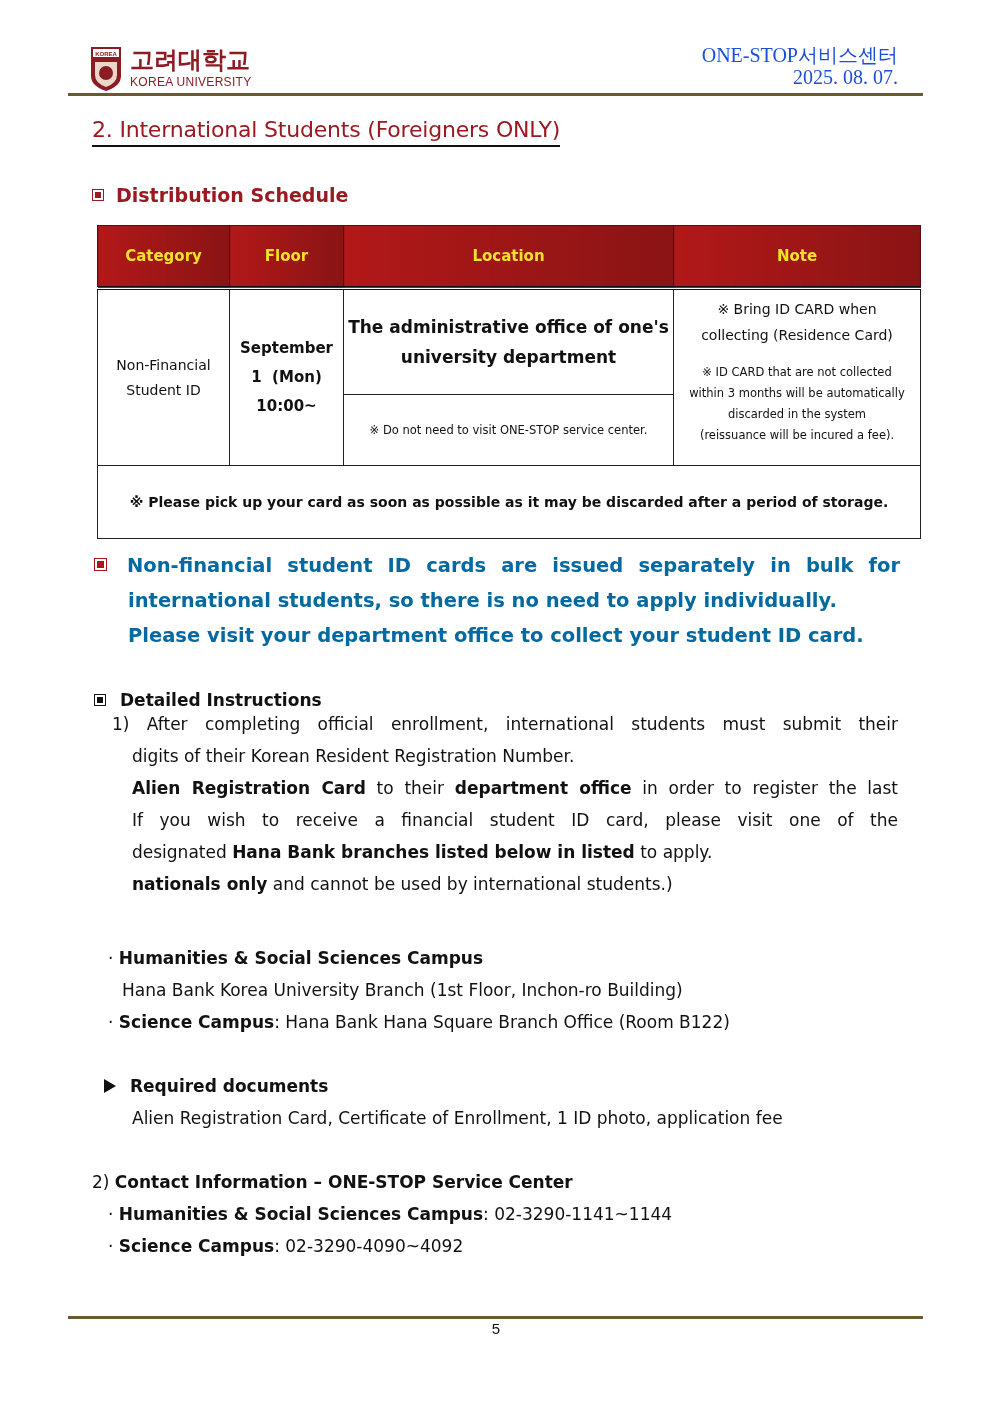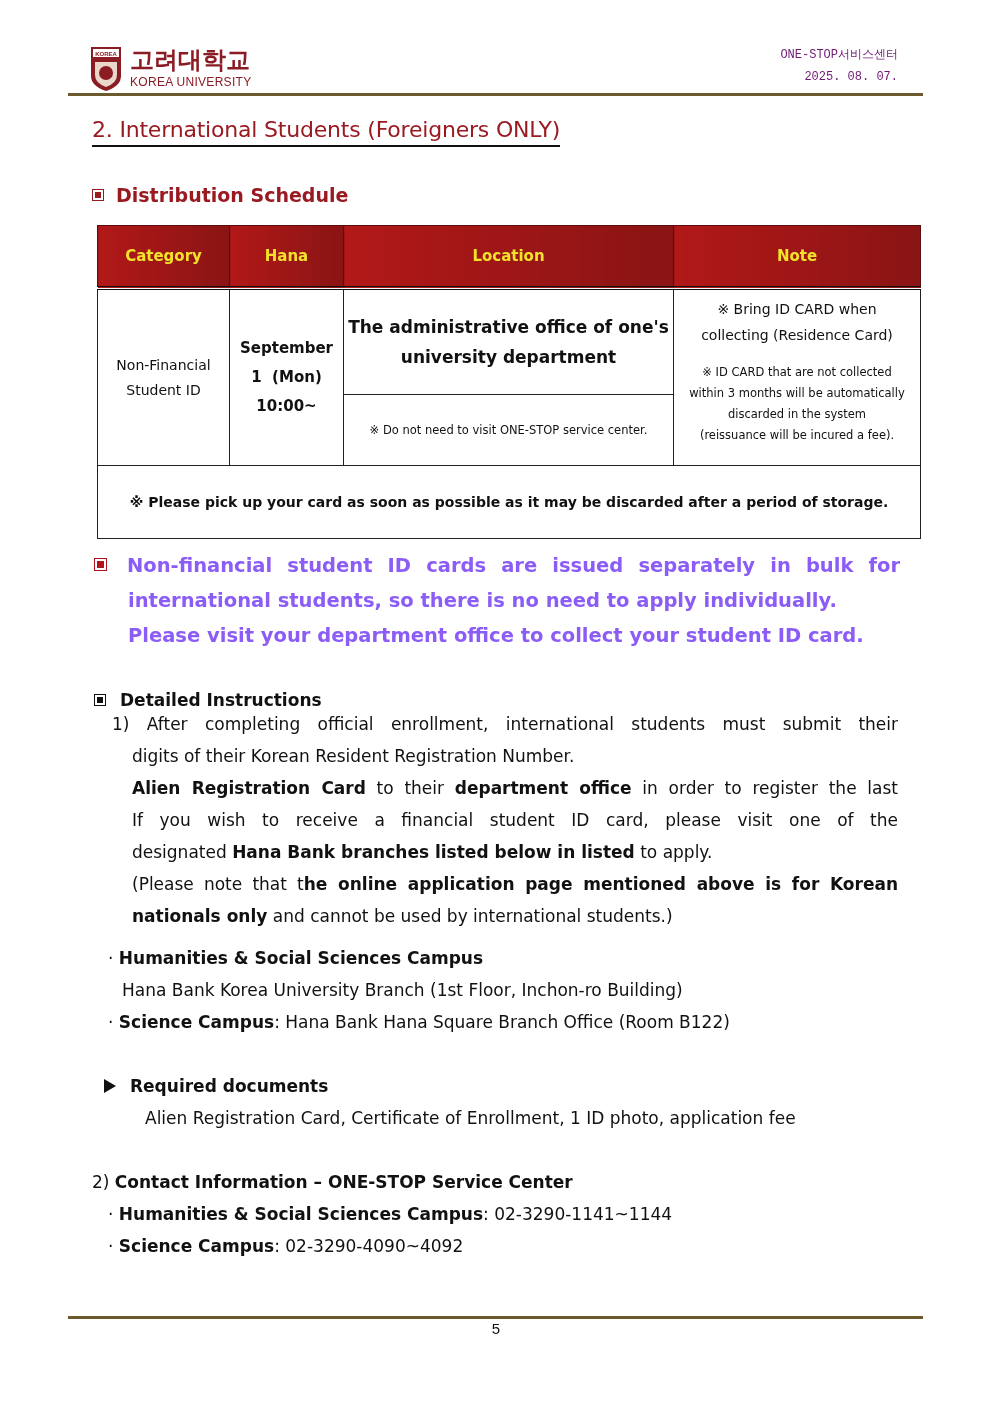--- a/index.html
+++ b/index.html
@@ -4,21 +4,21 @@
 <style>
   html, body { margin: 0; padding: 0; background: #ffffff; }
   body { width: 992px; height: 1403px; position: relative; font-family: "DejaVu Sans", sans-serif; color: #111; overflow: hidden; }
   .abs { position: absolute; }
 
   
   .logo { left: 90px; top: 46px; width: 170px; height: 48px; }
   .crest { position: absolute; left: 0; top: 0; width: 32px; height: 46px; }
   .logo-kr { position: absolute; left: 40px; top: 0px; font-family: "DejaVu Sans", sans-serif; font-weight: bold; font-size: 24px; color: #8b1c24; letter-spacing: 0px; line-height: 28px; }
   .logo-en { position: absolute; left: 40px; top: 29px; font-family: "Liberation Sans", sans-serif; font-size: 12px; color: #8b1c24; letter-spacing: 0.3px; line-height: 14px; }
-  .hdr-right { right: 94px; top: 44px; text-align: right; font-family: Liberation Mono, monospace; font-size: 12px; line-height: 22px; color: #701a75; }
+  .hdr-right { right: 94px; top: 44px; text-align: right; font-family: Liberation Serif, serif; font-size: 20px; line-height: 22px; color: #1d4ed8; }
   .rule { left: 68px; width: 855px; height: 3px; background: #6b5a2e; }
 
   
   .sec-title { left: 92px; top: 116px; font-family: "DejaVu Sans", sans-serif; font-size: 22px; color: #9a1a22; border-bottom: 2px solid #111; line-height: 28px; padding-bottom: 1px; letter-spacing: -0.2px; }
   .sub-title { left: 92px; top: 182px; font-family: "DejaVu Sans", sans-serif; font-weight: bold; font-size: 19px; color: #9a1a22; line-height: 26px; display: flex; align-items: center; }
   .sq-icon { display: inline-block; width: 12px; height: 12px; border: 1.5px solid #9a1a22; position: relative; margin-right: 12px; box-sizing: border-box; }
   .sq-icon::after { content: ""; position: absolute; left: 2px; top: 2px; right: 2px; bottom: 2px; background: #9a1a22; }
   .sq-icon.dark { border-color: #111; }
   .sq-icon.dark::after { background: #111; }
 
@@ -29,21 +29,21 @@
   .c-cat { font-size: 14px; line-height: 25px; }
   .c-date { font-size: 15px; font-weight: bold; line-height: 29px; }
   .c-loc1 { font-size: 17px; font-weight: bold; line-height: 30px; height: 104px; }
   .c-loc2 { font-size: 11.5px; height: 70px; }
   .c-note { text-align: right; vertical-align: top !important; padding: 6px 8px !important; }
   .note1 { font-size: 14px; line-height: 26px; }
   .note2 { font-size: 11.5px; line-height: 21px; margin-top: 14px; }
   .c-foot { font-size: 14px; font-weight: bold; height: 72px; }
 
   
-  .notice { left: 94px; top: 548px; width: 806px; font-family: "DejaVu Sans", sans-serif; font-weight: bold; font-size: 19.5px; color: #8b5cf6; line-height: 35px; }
+  .notice { left: 94px; top: 548px; width: 806px; font-family: "DejaVu Sans", sans-serif; font-weight: bold; font-size: 19.5px; color: #0369a1; line-height: 35px; }
   .notice .sq-icon { width: 13px; height: 13px; margin-right: 20px; border-color: #b0151f; vertical-align: 1px; }
   .notice .sq-icon::after { background: #b0151f; }
   .notice-line { display: block; padding-left: 34px; text-align: justify; text-align-last: justify; }
   .notice-line.first { padding-left: 0; }
   .notice-line.noj { text-align-last: left; }
 
   
   .det-title { left: 94px; top: 688px; font-size: 17px; font-weight: bold; line-height: 24px; display: flex; align-items: center; }
   .det-title .sq-icon { margin-right: 14px; }
   .para { font-family: "DejaVu Sans", sans-serif; font-size: 17px; line-height: 32px; color: #111; }
@@ -89,21 +89,21 @@
 <table class="sched">
   <colgroup>
     <col style="width:132px">
       <col style="width:114px">
       <col style="width:330px">
       <col style="width:247px">
   </colgroup>
   <thead>
     <tr>
       <th>Category</th>
-      <th>Hana</th>
+      <th>Floor</th>
       <th>Location</th>
       <th>Note</th>
     </tr>
   </thead>
   <tbody>
     <tr>
       <td rowspan="2" class="c-cat">
         <div>Non-Financial</div>
         <div>Student ID</div>
       </td>
@@ -148,38 +148,37 @@
   <span class="sq-icon dark"></span>
   <span>Detailed Instructions</span>
 </div>
 
 <div class="abs para p1">
   <span class="ln first">1) After completing official enrollment, international students must submit their</span>
   <span class="ln left">digits of their Korean Resident Registration Number.</span>
   <span class="ln"><b>Alien Registration Card</b><span style="white-space:pre"> to their </span><b>department office</b><span style="white-space:pre"> in order to register the last</span></span>
   <span class="ln">If you wish to receive a financial student ID card, please visit one of the</span>
   <span class="ln left"><span style="white-space:pre">designated </span><b>Hana Bank branches listed below in listed</b><span style="white-space:pre"> to apply.</span></span>
-  <span class="ln"><span>(Please note that t</span><b>he online application page mentioned above is for Korean</b></span>
   <span class="ln left"><b>nationals only</b><span style="white-space:pre"> and cannot be used by international students.)</span></span>
 </div>
 
 <div class="abs para bul" style="top:942px;">
   <span>·</span>
   <b>Humanities &amp; Social Sciences Campus</b>
 </div>
 <div class="abs para bul" style="top:974px; left:122px;">Hana Bank Korea University Branch (1st Floor, Inchon-ro Building)</div>
 <div class="abs para bul" style="top:1006px;">
   <span>·</span>
   <b>Science Campus</b><span>: Hana Bank Hana Square Branch Office (Room B122)</span>
 </div>
 
 <div class="abs para req">
   <span class="tri-icon"></span><b>Required documents</b>
 </div>
-<div class="abs para" style="left:145px; top:1102px;">Alien Registration Card, Certificate of Enrollment, 1 ID photo, application fee</div>
+<div class="abs para" style="left:132px; top:1102px;">Alien Registration Card, Certificate of Enrollment, 1 ID photo, application fee</div>
 
 <div class="abs para contact">
   <span style="white-space:pre">2) </span><b>Contact Information – ONE-STOP Service Center</b>
 </div>
 <div class="abs para bul" style="top:1198px;">
   <span>·</span>
   <b>Humanities &amp; Social Sciences Campus</b><span>: 02-3290-1141~1144</span>
 </div>
 <div class="abs para bul" style="top:1230px;">
   <span>·</span>

